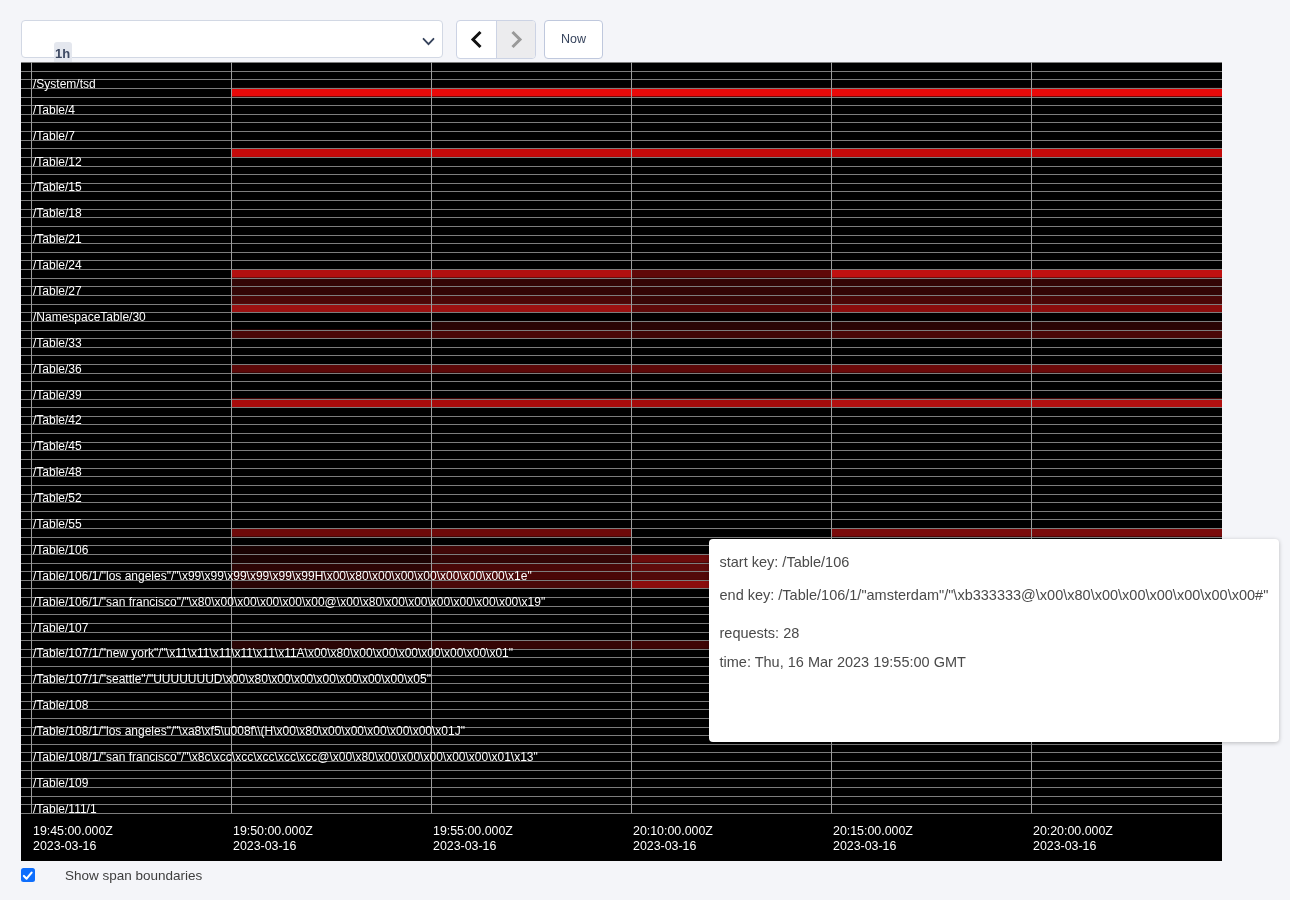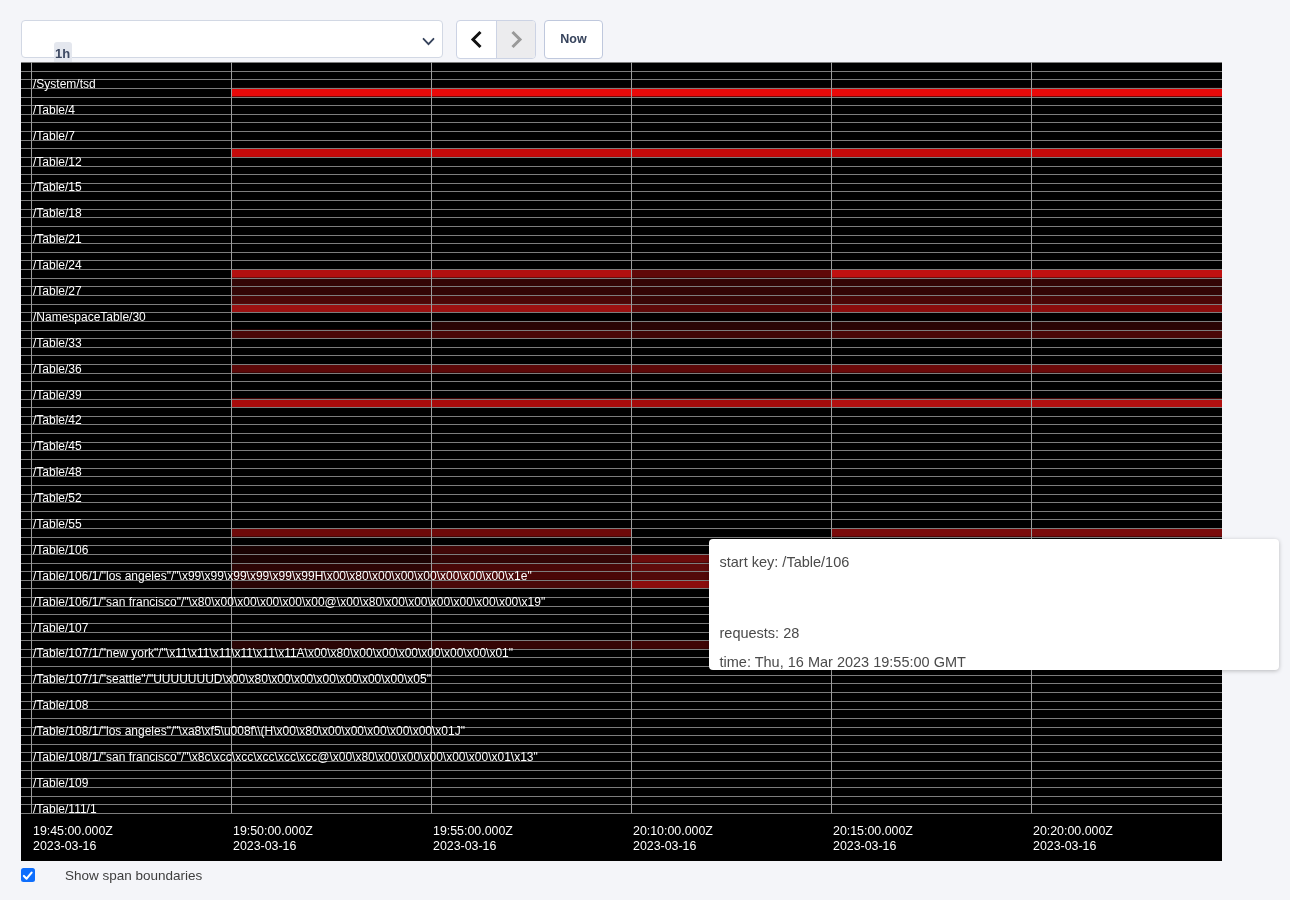--- a/index.html
+++ b/index.html
@@ -10,24 +10,24 @@
   .badge{left:32px;top:8px;width:18px;height:24px;background:#e4e7ee;border-radius:3px;
     color:#3e4a63;font-size:13px;font-weight:bold;line-height:24px;text-align:center;margin-top:13px;}
   .tr{left:62.5px;top:0;height:38px;line-height:42px;font-size:13px;font-weight:bold;color:#36435c;margin-top:28px;}
   .tr .utc{font-weight:normal;color:#51668c;}
   .chev{right:7px;top:16px;}
   .navg{left:456px;top:20px;width:78px;height:37px;border:1px solid #ccd3e4;border-radius:4px;
     background:#fff;overflow:hidden;}
   .navg .r{position:absolute;left:39px;top:0;width:39px;height:37px;background:#ececee;
     border-left:1px solid #ccd3e4;}
   .nowb{left:544px;top:20px;width:57px;height:36.5px;background:#fff;border:1px solid #bfc8dd;
-    border-radius:4px;color:#36435c;font-size:12.5px;font-weight:bold;text-align:center;line-height:36.5px;}
+    border-radius:4px;color:#36435c;font-size:12.5px;font-weight:normal;text-align:center;line-height:36.5px;}
   .hm{left:20.5px;top:62px;width:1201px;height:799px;background:#4d7c0f;}
   .hm svg text{-webkit-font-smoothing:antialiased;}
-  .tip{left:708.5px;top:539px;width:570.5px;height:131px;background:#fff;border-radius:4px;
+  .tip{left:708.5px;top:539px;width:570.5px;height:203px;background:#fff;border-radius:4px;
     font-size:14.5px;color:#4a4a4a;box-shadow:0 1px 4px rgba(0,0,0,0.25);}
   .tip div{position:absolute;left:11px;white-space:nowrap;}
   .cbrow{left:21px;top:867px;height:16px;}
   .cbx{position:absolute;left:0;top:1px;width:13.5px;height:13.5px;background:#0d6efd;border-radius:2.5px;}
   .cbl{position:absolute;left:16px;top:1px;font-size:13.5px;color:#3d3d3d;white-space:nowrap;margin-left:28px;}
 </style>
 </head>
 <body>
   <div class="abs dd">
     <div class="abs badge">1h</div>
@@ -269,20 +269,21 @@
 <text x="612.0" y="772.5" font-size="12.4" fill="#fff" font-family="Liberation Sans, sans-serif">20:10:00.000Z</text>
 <text x="612.0" y="787.5" font-size="12.4" fill="#fff" font-family="Liberation Sans, sans-serif">2023-03-16</text>
 <text x="812.0" y="772.5" font-size="12.4" fill="#fff" font-family="Liberation Sans, sans-serif">20:15:00.000Z</text>
 <text x="812.0" y="787.5" font-size="12.4" fill="#fff" font-family="Liberation Sans, sans-serif">2023-03-16</text>
 <text x="1012.0" y="772.5" font-size="12.4" fill="#fff" font-family="Liberation Sans, sans-serif">20:20:00.000Z</text>
 <text x="1012.0" y="787.5" font-size="12.4" fill="#fff" font-family="Liberation Sans, sans-serif">2023-03-16</text>
 </svg>
   </div>
   <div class="abs tip">
     <div style="top:14.5px">start key: /Table/106</div>
+    <div style="top:48px">end key: /Table/106/1/"amsterdam"/"\xb333333@\x00\x80\x00\x00\x00\x00\x00\x00#"</div>
     <div style="top:86px">requests: 28</div>
     <div style="top:115px">time: Thu, 16 Mar 2023 19:55:00 GMT</div>
   </div>
   <div class="abs cbrow">
     <div class="cbx"><svg width="13.5" height="13.5" viewBox="0 0 14 14">
         <path d="M3 7.2 L5.8 10 L11 3.8" stroke="#fff" stroke-width="2.2" fill="none" stroke-linecap="round" stroke-linejoin="round"></path>
       </svg></div>
     <div class="cbl">Show span boundaries</div>
   </div>
 

